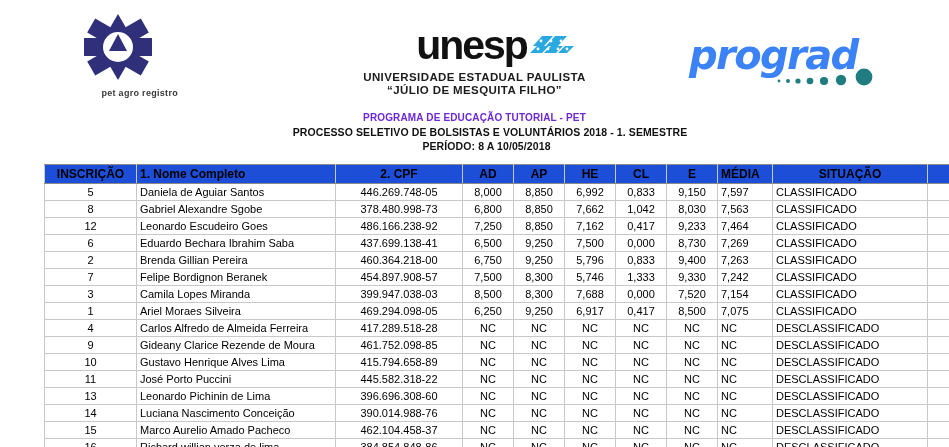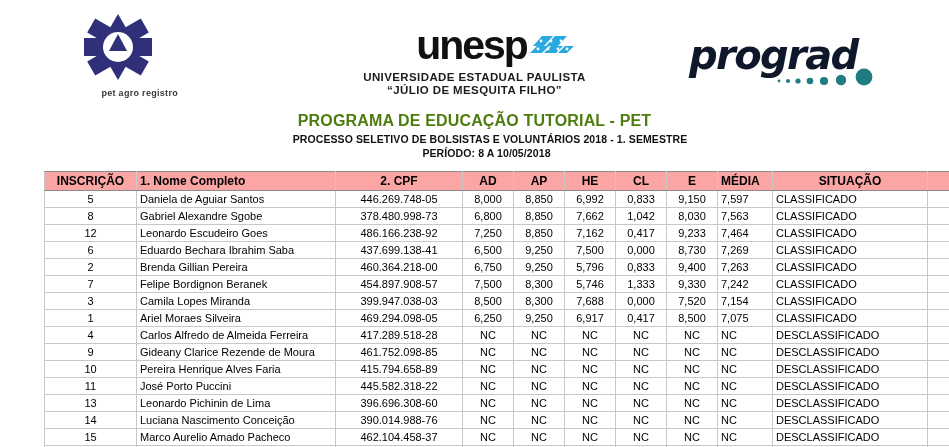--- a/index.html
+++ b/index.html
@@ -98,41 +98,41 @@
     padding-left: 14px;
   }
   .prograd-sup b { color: #1d2e63; }
   .prograd-word {
     position: relative;
     font-size: 40px;
     line-height: 38px;
     font-style: italic;
     font-weight: bold;
     letter-spacing: -1.6px;
-    color: #0f172a;
+    color: #3b82f6;
     font-family: "DejaVu Sans", sans-serif;
   }
   .prograd-dots {
     position: absolute;
     left: 86px;
     bottom: -2px;
     width: 115px;
     height: 22px;
   }
 
   
   .titles {
     text-align: center;
     margin-top: 2px;
   }
   .title-main {
-    font-size: 16px;
+    font-size: 10px;
     font-weight: bold;
     letter-spacing: 0.15px;
-    color: #4d7c0f;
+    color: #6d28d9;
   }
   .title-sub {
     font-size: 10.5px;
     font-weight: bold;
     letter-spacing: 0.1px;
     margin-top: 3px;
     color: #111;
     padding-left: 31px;
   }
   .title-period {
@@ -159,21 +159,21 @@
   table.grid td {
     border: 1px solid #c8c8c8;
     padding: 0 3px;
     height: 16px;
     line-height: 16px;
     overflow: hidden;
     white-space: nowrap;
     vertical-align: middle;
   }
   table.grid thead th {
-    background: #fca5a5;
+    background: #1d4ed8;
     font-weight: bold;
     font-size: 12px;
     border-top: 1px solid #8a8a8a;
     border-bottom: 1px solid #8a8a8a;
     height: 18px;
     line-height: 18px;
     color: #000;
   }
   table.grid tbody td { background: #ffffff; }
 
@@ -414,21 +414,21 @@
           <td class="c-num">NC</td>
           <td class="c-num">NC</td>
           <td class="c-num">NC</td>
           <td class="c-num">NC</td>
           <td class="c-media">NC</td>
           <td class="c-sit">DESCLASSIFICADO</td>
           <td class="c-class">--</td>
         </tr>
         <tr>
           <td class="c-insc">10</td>
-          <td class="c-nome">Pereira Henrique Alves Faria</td>
+          <td class="c-nome">Gustavo Henrique Alves Lima</td>
           <td class="c-cpf">415.794.658-89</td>
           <td class="c-num">NC</td>
           <td class="c-num">NC</td>
           <td class="c-num">NC</td>
           <td class="c-num">NC</td>
           <td class="c-num">NC</td>
           <td class="c-media">NC</td>
           <td class="c-sit">DESCLASSIFICADO</td>
           <td class="c-class">--</td>
         </tr>

